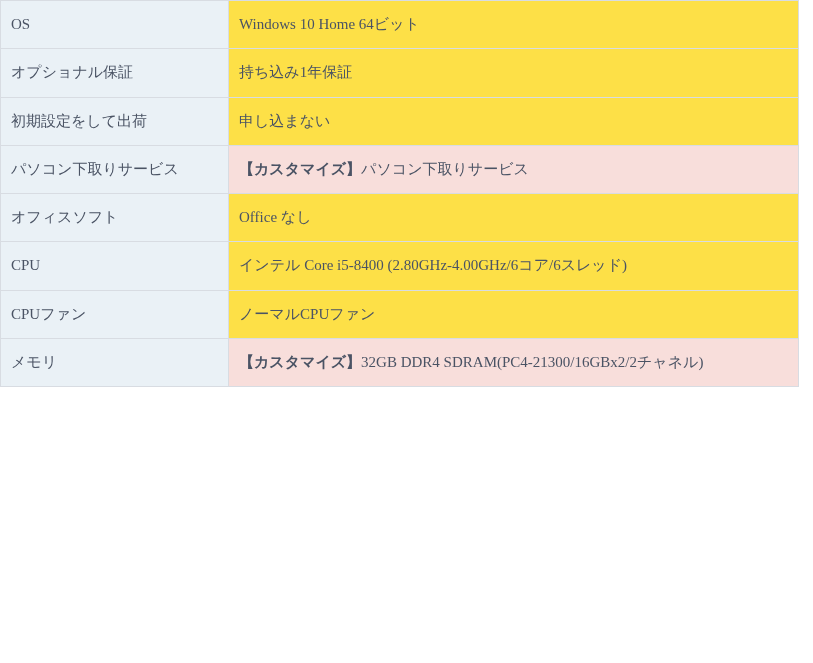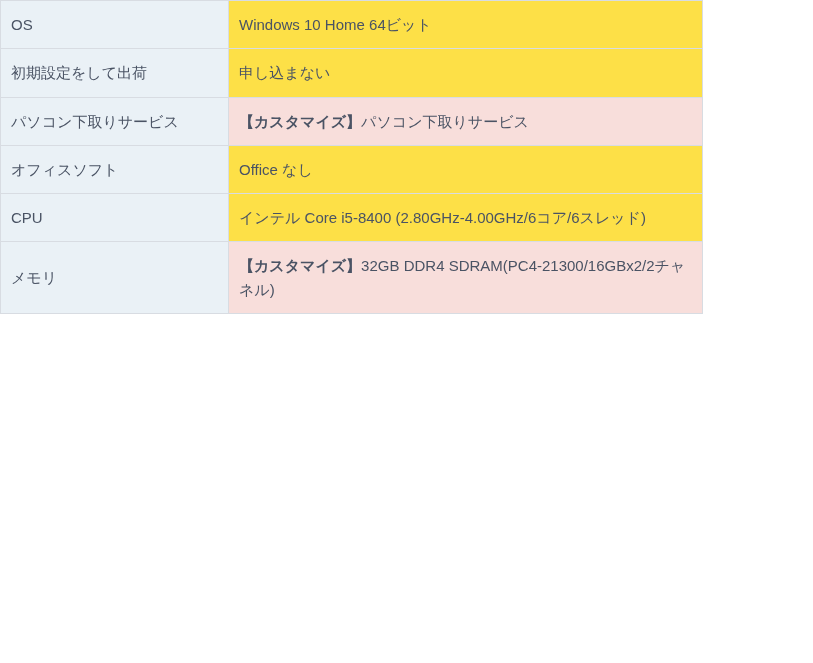--- a/index.html
+++ b/index.html
@@ -1,46 +1,54 @@
 <!DOCTYPE html>
 <html><head>
   <meta charset="utf-8">
   <style>
     * { box-sizing: border-box; margin: 0; padding: 0; }
     body { font-family: "Meiryo", "Hiragino Sans", "Yu Gothic", sans-serif; font-size: 15px; color: #444a56; background: #fff; }
-    .spec-table { width: 703px; border-collapse: collapse; }
+    .spec-table { width: 799px; border-collapse: collapse; font-family: Liberation Serif, serif; }
     .spec-table td { border: 1px solid #d8dce2; padding: 12px 10px; vertical-align: middle; line-height: 1.55; }
     .spec-table td.label { background: #eaf1f6; width: 228px; color: #4a5364; }
     .spec-table td.value { background: #fde047; color: #4a5364; }
     .spec-table tr.custom td.value { background: #f8dedb; }
     .custom-prefix { font-weight: bold; color: #4a5364; text-align: center; }
   </style>
 </head>
 <body>
 
 <table class="spec-table">
   <tbody>
       <tr>
         <td class="label">OS</td>
         <td class="value">Windows 10 Home 64ビット</td>
+      </tr>
+      <tr>
+        <td class="label">オプショナル保証</td>
+        <td class="value">持ち込み1年保証</td>
       </tr>
       <tr>
         <td class="label">初期設定をして出荷</td>
         <td class="value">申し込まない</td>
       </tr>
       <tr class="custom">
         <td class="label">パソコン下取りサービス</td>
         <td class="value"><span class="custom-prefix">【カスタマイズ】</span><span>パソコン下取りサービス</span></td>
       </tr>
       <tr>
         <td class="label">オフィスソフト</td>
         <td class="value">Office なし</td>
       </tr>
       <tr>
         <td class="label">CPU</td>
         <td class="value">インテル Core i5-8400 (2.80GHz-4.00GHz/6コア/6スレッド)</td>
       </tr>
+      <tr>
+        <td class="label">CPUファン</td>
+        <td class="value">ノーマルCPUファン</td>
+      </tr>
       <tr class="custom">
         <td class="label">メモリ</td>
         <td class="value"><span class="custom-prefix">【カスタマイズ】</span><span>32GB DDR4 SDRAM(PC4-21300/16GBx2/2チャネル)</span></td>
       </tr>
     </tbody>
 </table>
 
 </body></html>

